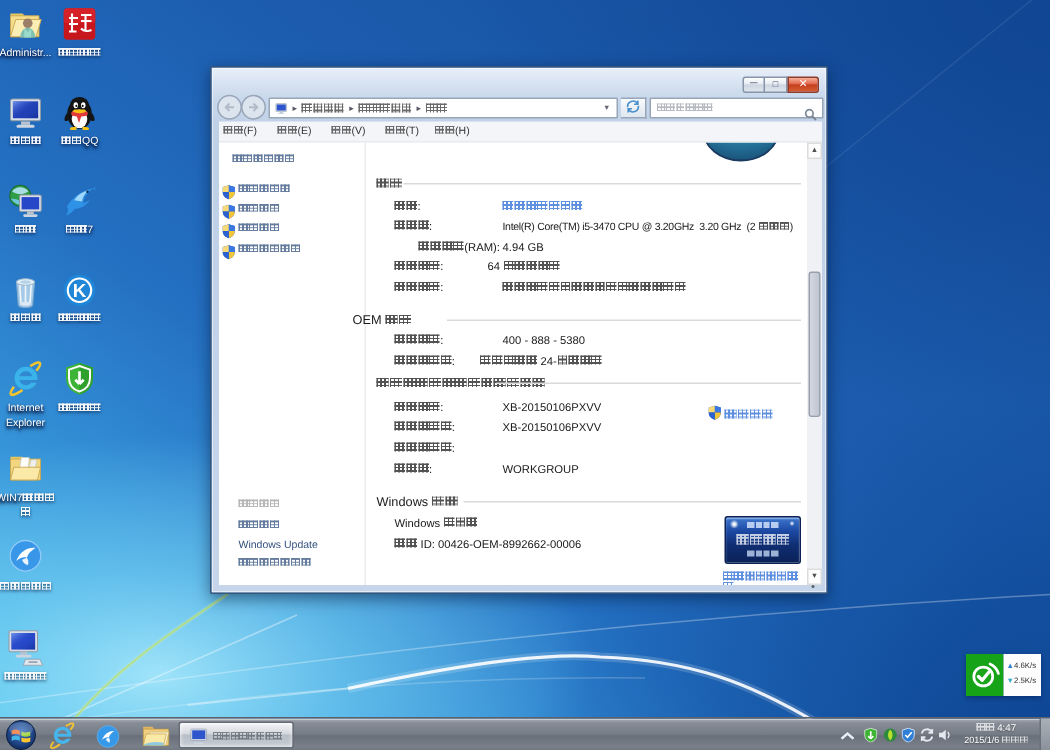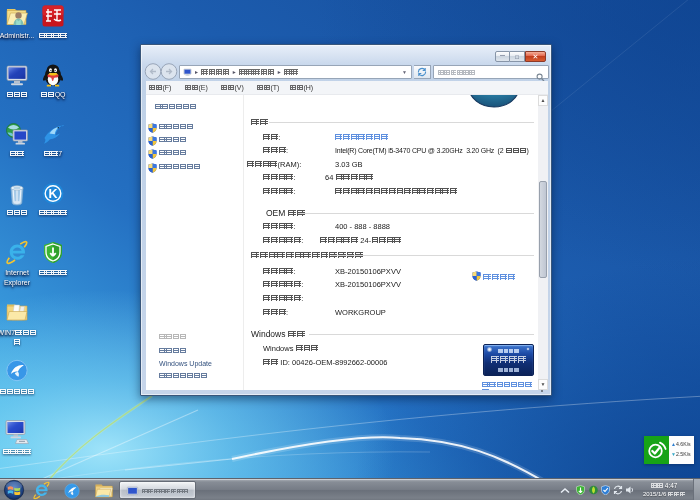--- a/index.html
+++ b/index.html
@@ -260,30 +260,30 @@
             </radialGradient>
           </defs>
           <ellipse cx="28" cy="-8" rx="25" ry="20" fill="url(#orb)" stroke="#1a3a60" stroke-width="1.2"></ellipse>
         </svg>
         <div class="ab" style="left:105px;top:22.0px;font-size:8.5px;color:#1a1a1a;white-space:nowrap"><i class="z"></i><i class="z"></i></div>
         <div class="ab" style="left:123px;top:27.0px;width:265px;height:1px;background:#d9d9d9"></div>
         <div class="ab" style="left:117px;top:37.5px;font-size:7.5px;color:#1a1a1a;white-space:nowrap"><i class="z"></i><i class="z"></i>:</div>
         <div class="ab" style="left:189px;top:37.5px;font-size:7.5px;color:#1a1a1a;white-space:nowrap"><span style="color:#2a6cd5"><i class="z"></i><i class="z"></i><i class="z"></i><i class="z"></i><i class="z"></i><i class="z"></i><i class="z"></i></span></div>
         <div class="ab" style="left:117px;top:51.0px;font-size:7.5px;color:#1a1a1a;white-space:nowrap"><i class="z"></i><i class="z"></i><i class="z"></i>:</div>
         <div class="ab" style="left:189px;top:51.0px;font-size:7.5px;color:#1a1a1a;white-space:nowrap"><span style="font-size:7px;letter-spacing:-.2px">Intel(R) Core(TM) i5-3470 CPU @ 3.20GHz&nbsp; 3.20 GHz&nbsp; (2 <i class="z"></i><i class="z"></i><i class="z"></i>)</span></div>
-        <div class="ab" style="left:101px;top:64.5px;font-size:7.5px;color:#1a1a1a;white-space:nowrap"><i class="z"></i><i class="z"></i><i class="z"></i><i class="z"></i>(RAM):</div>
-        <div class="ab" style="left:189px;top:64.5px;font-size:7.5px;color:#1a1a1a;white-space:nowrap">3.03 GB</div>
+        <div class="ab" style="left:133px;top:64.5px;font-size:7.5px;color:#1a1a1a;white-space:nowrap"><i class="z"></i><i class="z"></i><i class="z"></i><i class="z"></i>(RAM):</div>
+        <div class="ab" style="left:189px;top:64.5px;font-size:7.5px;color:#1a1a1a;white-space:nowrap">4.94 GB</div>
         <div class="ab" style="left:117px;top:78.0px;font-size:7.5px;color:#1a1a1a;white-space:nowrap"><i class="z"></i><i class="z"></i><i class="z"></i><i class="z"></i>:</div>
         <div class="ab" style="left:179px;top:78.0px;font-size:7.5px;color:#1a1a1a;white-space:nowrap">64 <i class="z"></i><i class="z"></i><i class="z"></i><i class="z"></i><i class="z"></i></div>
         <div class="ab" style="left:117px;top:91.5px;font-size:7.5px;color:#1a1a1a;white-space:nowrap"><i class="z"></i><i class="z"></i><i class="z"></i><i class="z"></i>:</div>
         <div class="ab" style="left:189px;top:91.5px;font-size:7.5px;color:#1a1a1a;white-space:nowrap"><i class="z"></i><i class="z"></i><i class="z"></i><i class="z"></i><i class="z"></i><i class="z"></i><i class="z"></i><i class="z"></i><i class="z"></i><i class="z"></i><i class="z"></i><i class="z"></i><i class="z"></i><i class="z"></i><i class="z"></i><i class="z"></i></div>
-        <div class="ab" style="left:120px;top:113.0px;font-size:8.5px;color:#1a1a1a;white-space:nowrap">OEM <i class="z"></i><i class="z"></i></div>
+        <div class="ab" style="left:89px;top:113.0px;font-size:8.5px;color:#1a1a1a;white-space:nowrap">OEM <i class="z"></i><i class="z"></i></div>
         <div class="ab" style="left:152px;top:118.0px;width:236px;height:1px;background:#d9d9d9"></div>
         <div class="ab" style="left:117px;top:127.0px;font-size:7.5px;color:#1a1a1a;white-space:nowrap"><i class="z"></i><i class="z"></i><i class="z"></i><i class="z"></i>:</div>
-        <div class="ab" style="left:189px;top:127.0px;font-size:7.5px;color:#1a1a1a;white-space:nowrap">400 - 888 - 8888</div>
+        <div class="ab" style="left:189px;top:127.0px;font-size:7.5px;color:#1a1a1a;white-space:nowrap">400 - 888 - 5380</div>
         <div class="ab" style="left:117px;top:140.5px;font-size:7.5px;color:#1a1a1a;white-space:nowrap"><i class="z"></i><i class="z"></i><i class="z"></i><i class="z"></i><i class="z"></i>:</div>
         <div class="ab" style="left:174px;top:140.5px;font-size:7.5px;color:#1a1a1a;white-space:nowrap"><i class="z"></i><i class="z"></i><i class="z"></i><i class="z"></i><i class="z"></i> 24-<i class="z"></i><i class="z"></i><i class="z"></i><i class="z"></i></div>
         <div class="ab" style="left:105px;top:155.0px;font-size:8.5px;color:#1a1a1a;white-space:nowrap"><i class="z"></i><i class="z"></i><i class="z"></i><i class="z"></i><i class="z"></i><i class="z"></i><i class="z"></i><i class="z"></i><i class="z"></i><i class="z"></i><i class="z"></i><i class="z"></i><i class="z"></i></div>
         <div class="ab" style="left:185px;top:160.0px;width:203px;height:1px;background:#d9d9d9"></div>
         <div class="ab" style="left:117px;top:171.5px;font-size:7.5px;color:#1a1a1a;white-space:nowrap"><i class="z"></i><i class="z"></i><i class="z"></i><i class="z"></i>:</div>
         <div class="ab" style="left:189px;top:171.5px;font-size:7.5px;color:#1a1a1a;white-space:nowrap">XB-20150106PXVV</div>
         <div class="ab" style="left:326px;top:171px"><svg width="9" height="10" viewBox="0 0 9 10" style="vertical-align:-1px">
             <path d="M4.5 .5 L8.5 1.6 V5 C8.5 7.6 6.8 9 4.5 9.8 C2.2 9 .5 7.6 .5 5 V1.6 Z" fill="#2255c8"></path>
             <path d="M4.5 .5 L8.5 1.6 V5 H4.5 Z" fill="#3a77e0"></path>
             <path d="M4.5 5 H8.5 C8.5 7.6 6.8 9 4.5 9.8 Z" fill="#f3c63a"></path>

